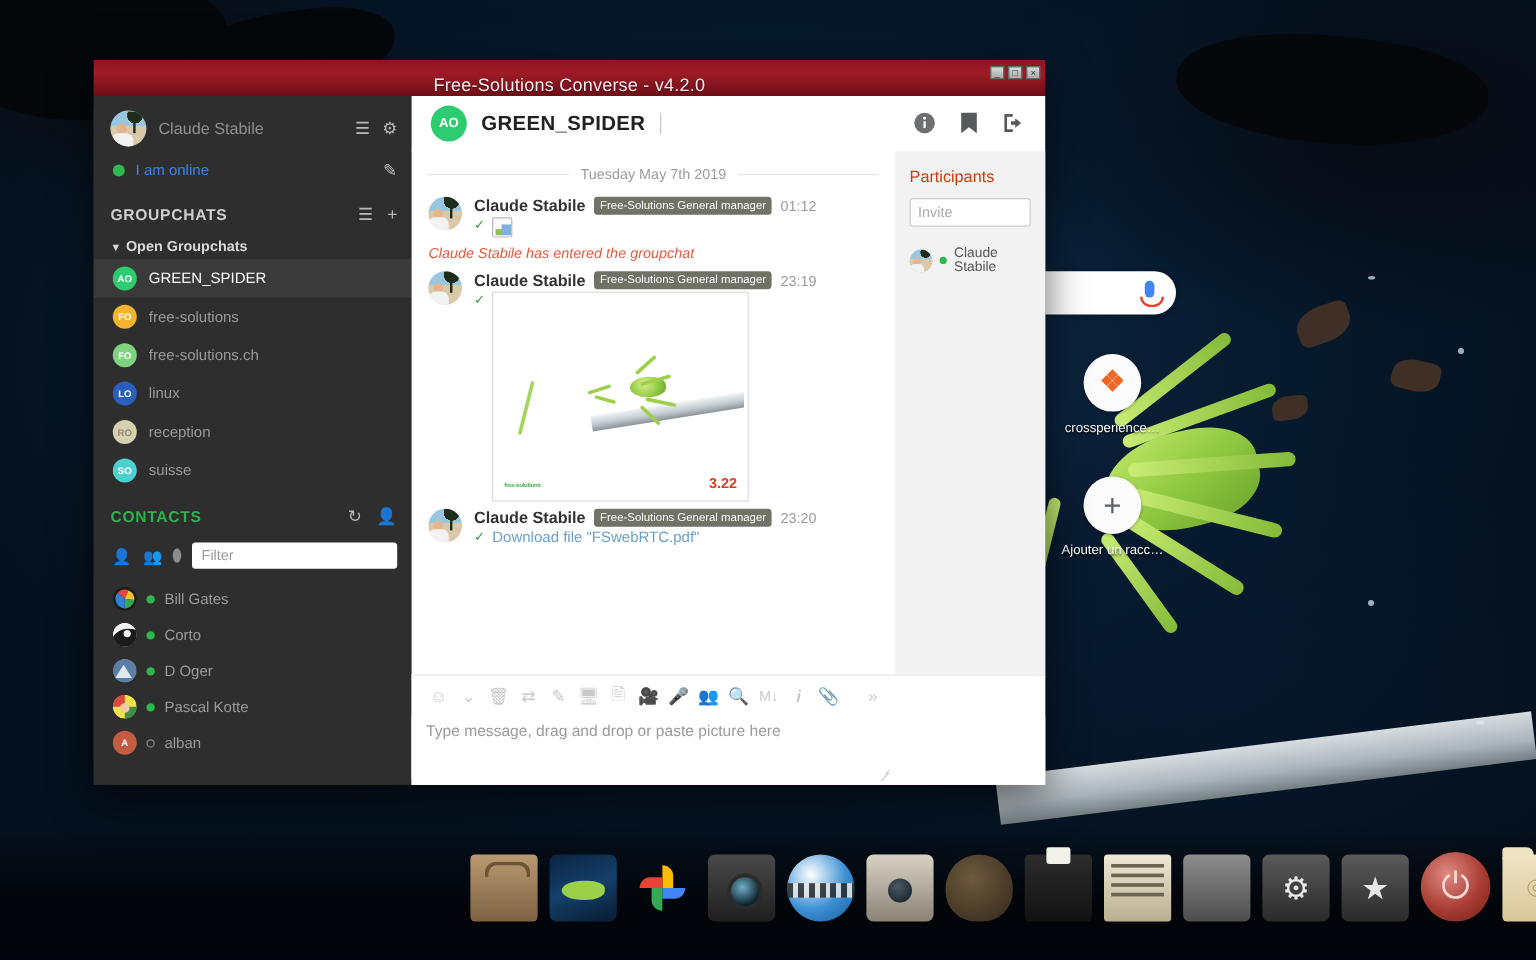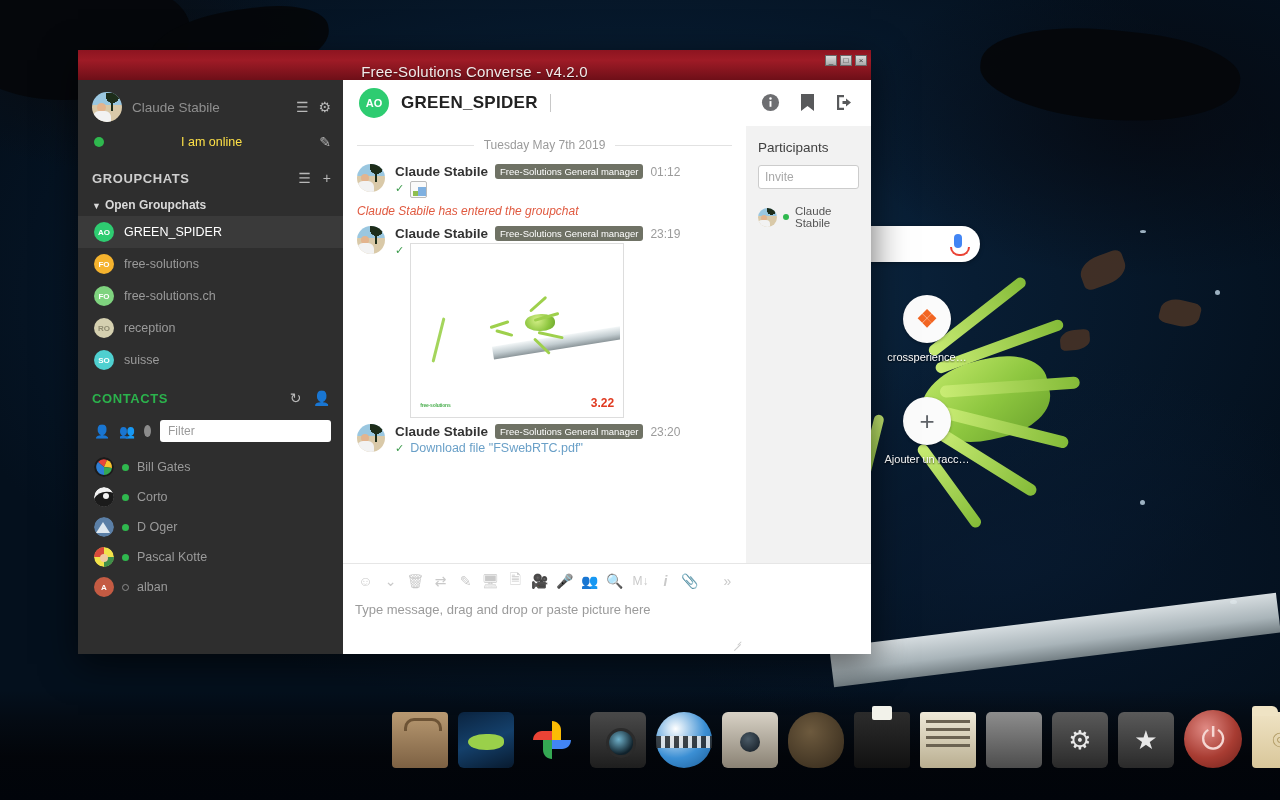--- a/index.html
+++ b/index.html
@@ -111,21 +111,21 @@
     background:linear-gradient(180deg,#9ac7e0 0 42%, #d9c9a8 42% 100%); }
   .me-av .palm { position:absolute; left:14px; top:1px; width:13px; height:16px;
     background:radial-gradient(circle at 50% 20%, #1d2d1a 0 46%, transparent 47%); }
   .me-av .palm:after { content:""; position:absolute; left:5px; top:6px; width:2px; height:12px; background:#1d2d1a; }
   .me-av .head { position:absolute; left:5px; top:11px; width:9px; height:9px; border-radius:50%; background:#e3b48e; }
   .me-av .body2 { position:absolute; left:1px; top:19px; width:18px; height:12px; border-radius:6px 6px 0 0; background:#f2f2f2; }
   .me-name { flex:1; font-size:13.5px; color:#8f8f8f; }
   .sb-ico { color:#b8b8b8; font-size:14px; cursor:pointer; }
   .status-row { display:flex; align-items:center; gap:9px; padding:4px 12px 12px 16px; }
   .dot-on { width:10px; height:10px; border-radius:50%; background:#2fb84e; flex:none; }
-  .status-txt { flex:1; font-size:12.5px; color:#fde047;text-align:center; }
+  .status-txt { flex:1; font-size:12.5px; color:#3b82f6; }
 
   .sec-head { display:flex; align-items:center; padding:8px 12px 8px 14px; }
   .sec-title { flex:1; font-size:13px; font-weight:bold; letter-spacing:.6px; }
   .sec-title.gc { color:#cfcfcf; }
   .sec-title.ct { color:#2bb24c; }
   .sub-head { padding:4px 14px 4px 14px; font-size:12px; color:#d9d9d9; font-weight:bold; }
   .caret { display:inline-block; font-size:9px; margin-right:4px; color:#d9d9d9; }
 
   .room { display:flex; align-items:center; gap:10px; padding:6px 12px 6px 16px; cursor:pointer; font-size:12.5px; }
   .room.active { background:#3a3a3a; color:#fff; }
@@ -196,21 +196,21 @@
     background:radial-gradient(circle at 40% 35%,#d6f08a,#8dc63f 60%,#68a22b); border-radius:55% 45% 50% 50%; }
   .ph-leg { position:absolute; background:#9ed04c; border-radius:3px; transform-origin:left center; }
   .ph-stem { position:absolute; left:11%; top:42%; width:3px; height:46px;
     background:#9ad04a; transform:rotate(14deg); border-radius:2px; opacity:.9; }
   .ph-num { position:absolute; right:6px; bottom:4px; color:#e03a20; font-size:12px; font-weight:bold; }
   .ph-wm { position:absolute; left:6px; bottom:6px; font-size:5px; color:#4caf50; font-weight:bold; letter-spacing:-.2px; }
   .dl-link { color:#6aa0c8; font-size:12.5px; cursor:pointer; }
 
   
   #participants { width:125px; background:#f2f2f2; padding:14px 12px; }
-  .p-title { font-size:13.5px; color:#404040; margin-bottom:10px; }
+  .p-title { font-size:13.5px; color:#c2410c; margin-bottom:10px; }
   .p-input { width:100%; height:24px; border:1px solid #ccc; border-radius:3px; background:#fff;
     padding:0 6px; font-size:12px; color:#444; font-family:"Liberation Sans", sans-serif; }
   .p-input::placeholder { color:#a8a8a8; }
   .p-row { display:flex; align-items:center; gap:6px; margin-top:16px; }
   .p-av { width:19px; height:19px; border-radius:50%; flex:none; overflow:hidden; position:relative;
     background:linear-gradient(180deg,#9ac7e0 0 42%, #d9c9a8 42% 100%); }
   .p-av .palm { position:absolute; left:9px; top:0; width:9px; height:11px;
     background:radial-gradient(circle at 50% 20%, #1d2d1a 0 46%, transparent 47%); }
   .p-av .head { position:absolute; left:3px; top:7px; width:6px; height:6px; border-radius:50%; background:#e3b48e; }
   .p-av .body2 { position:absolute; left:0; top:12px; width:12px; height:8px; border-radius:4px 4px 0 0; background:#f2f2f2; }
@@ -353,20 +353,24 @@
           <span class="av" style="background:#2ecc71">AO</span>
           <span>GREEN_SPIDER</span>
         </div>
         <div class="room">
           <span class="av" style="background:#f5b32e">FO</span>
           <span>free-solutions</span>
         </div>
         <div class="room">
           <span class="av" style="background:#7fd37f">FO</span>
           <span>free-solutions.ch</span>
+        </div>
+        <div class="room">
+          <span class="av" style="background:#2a5fbd">LO</span>
+          <span>linux</span>
         </div>
         <div class="room">
           <span class="av" style="background:#d5d0b0;color:#8e8a70">RO</span>
           <span>reception</span>
         </div>
         <div class="room">
           <span class="av" style="background:#4fd0d0">SO</span>
           <span>suisse</span>
         </div>
       </div>

